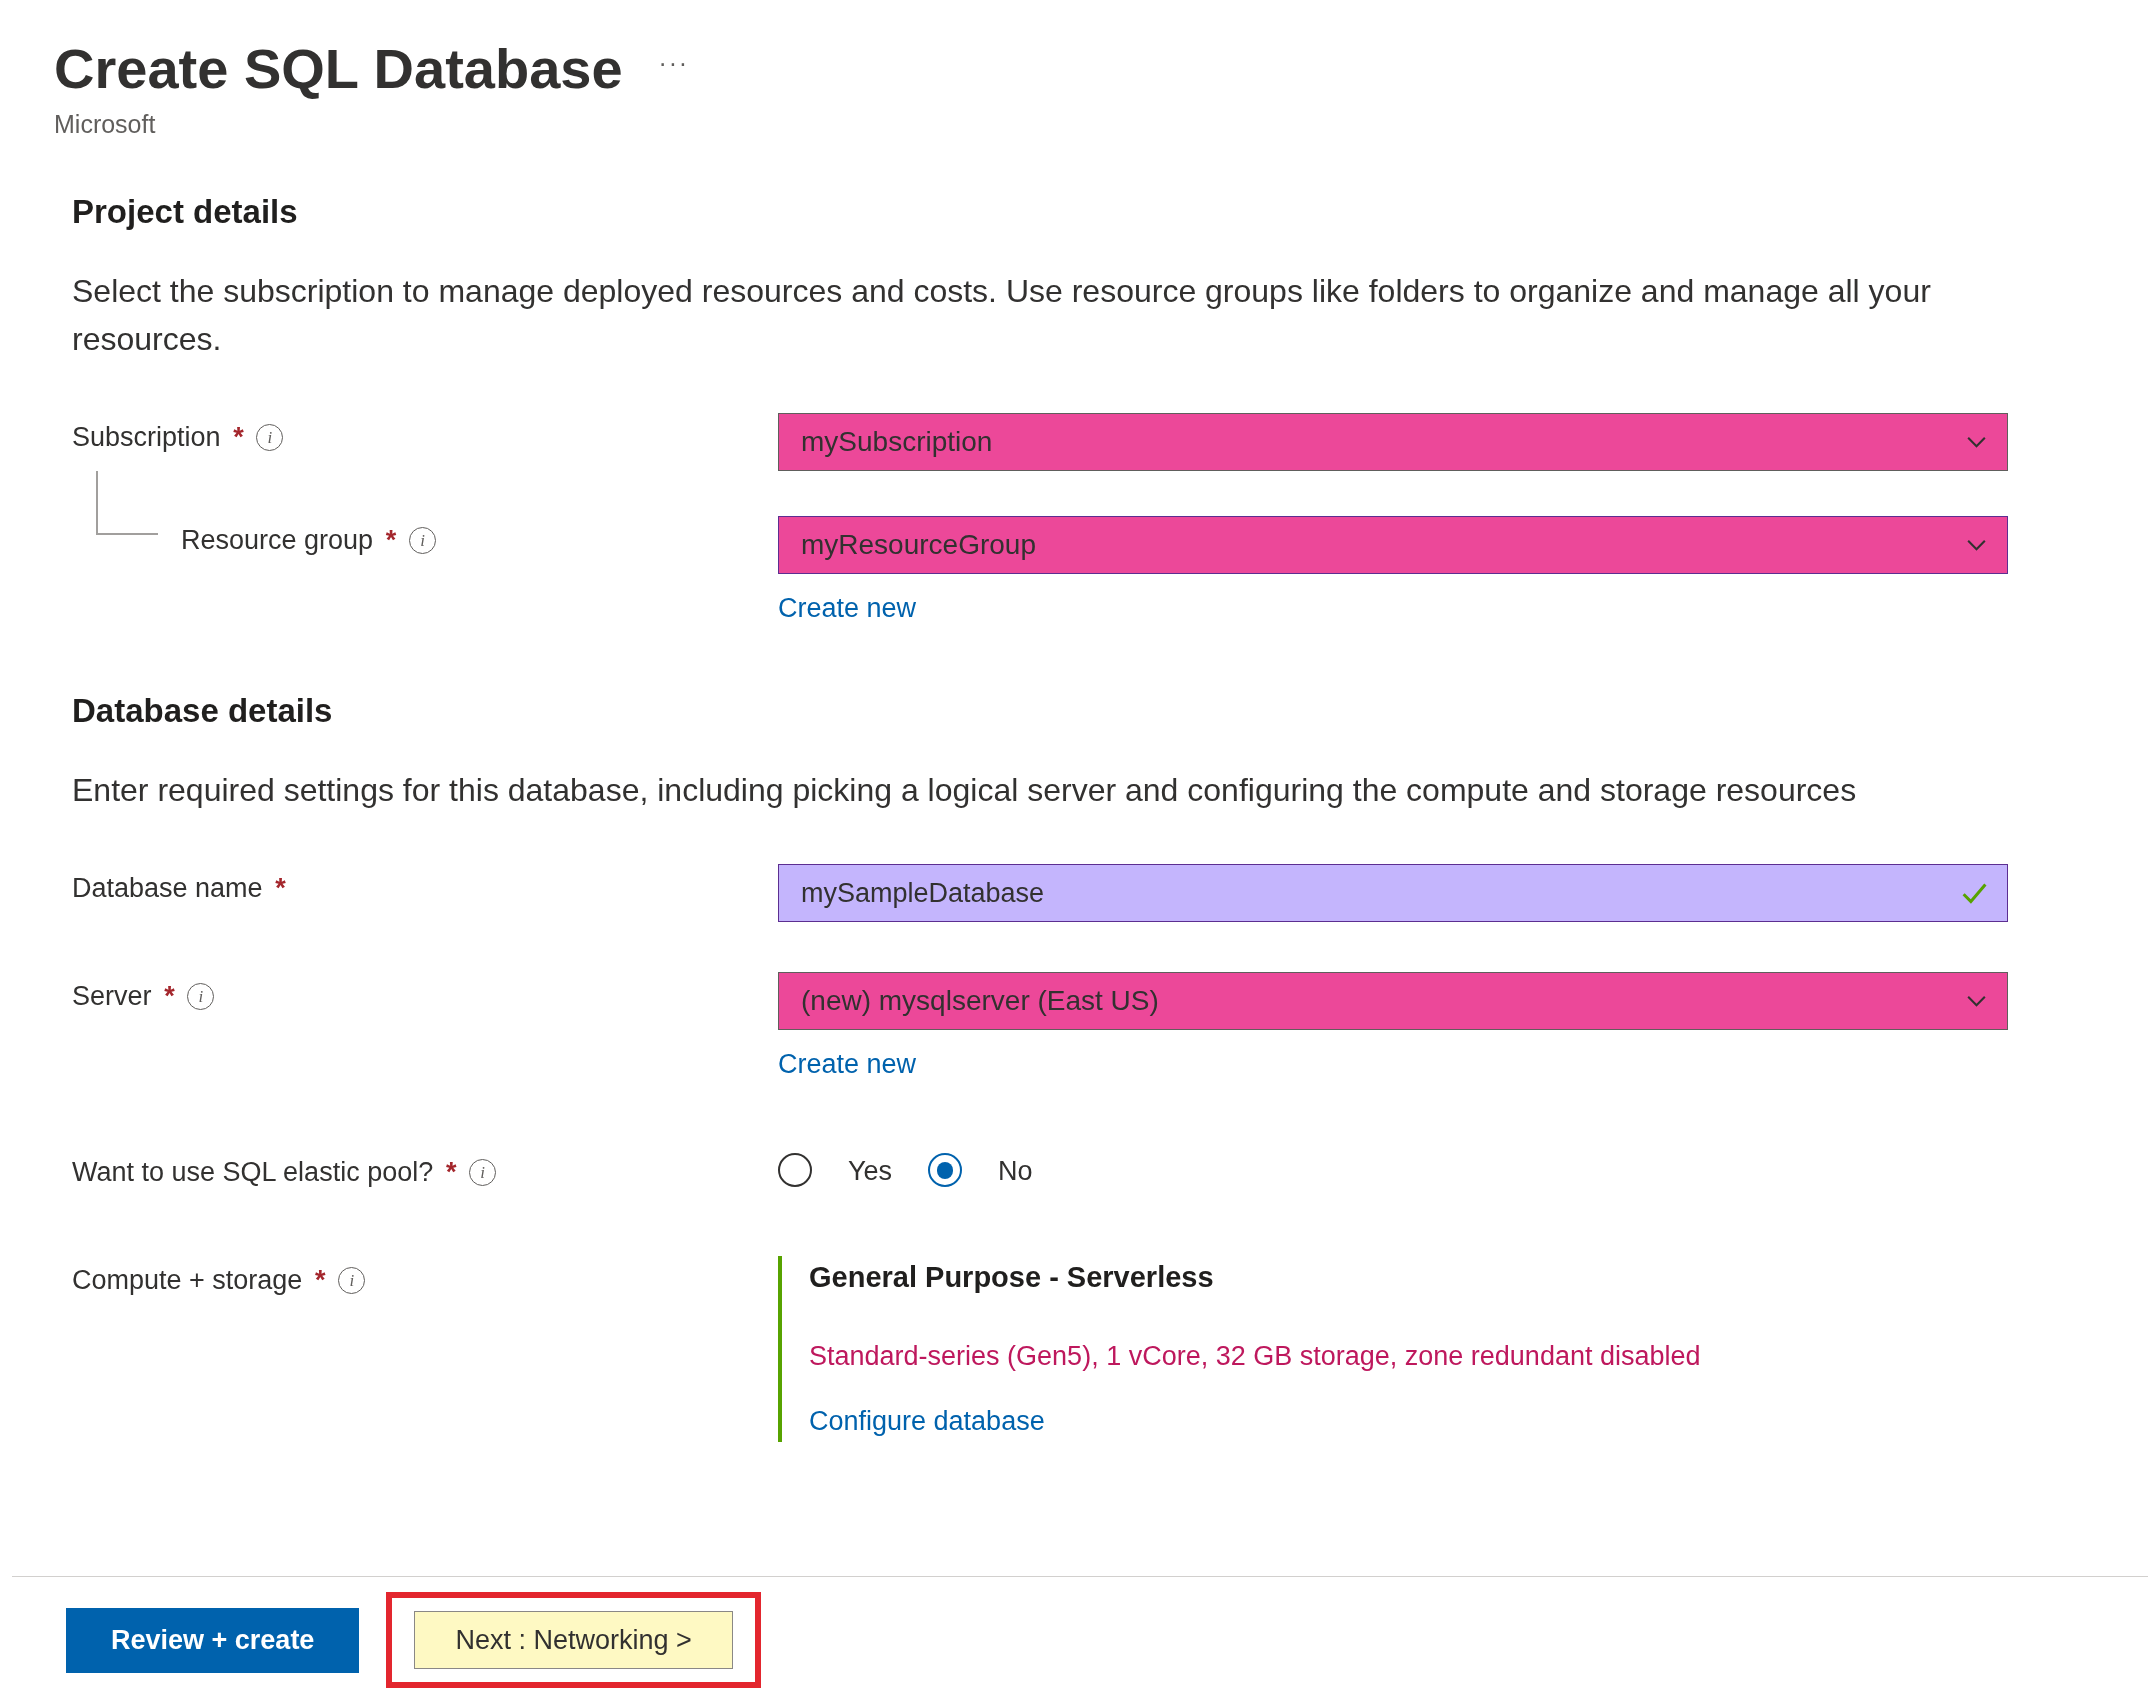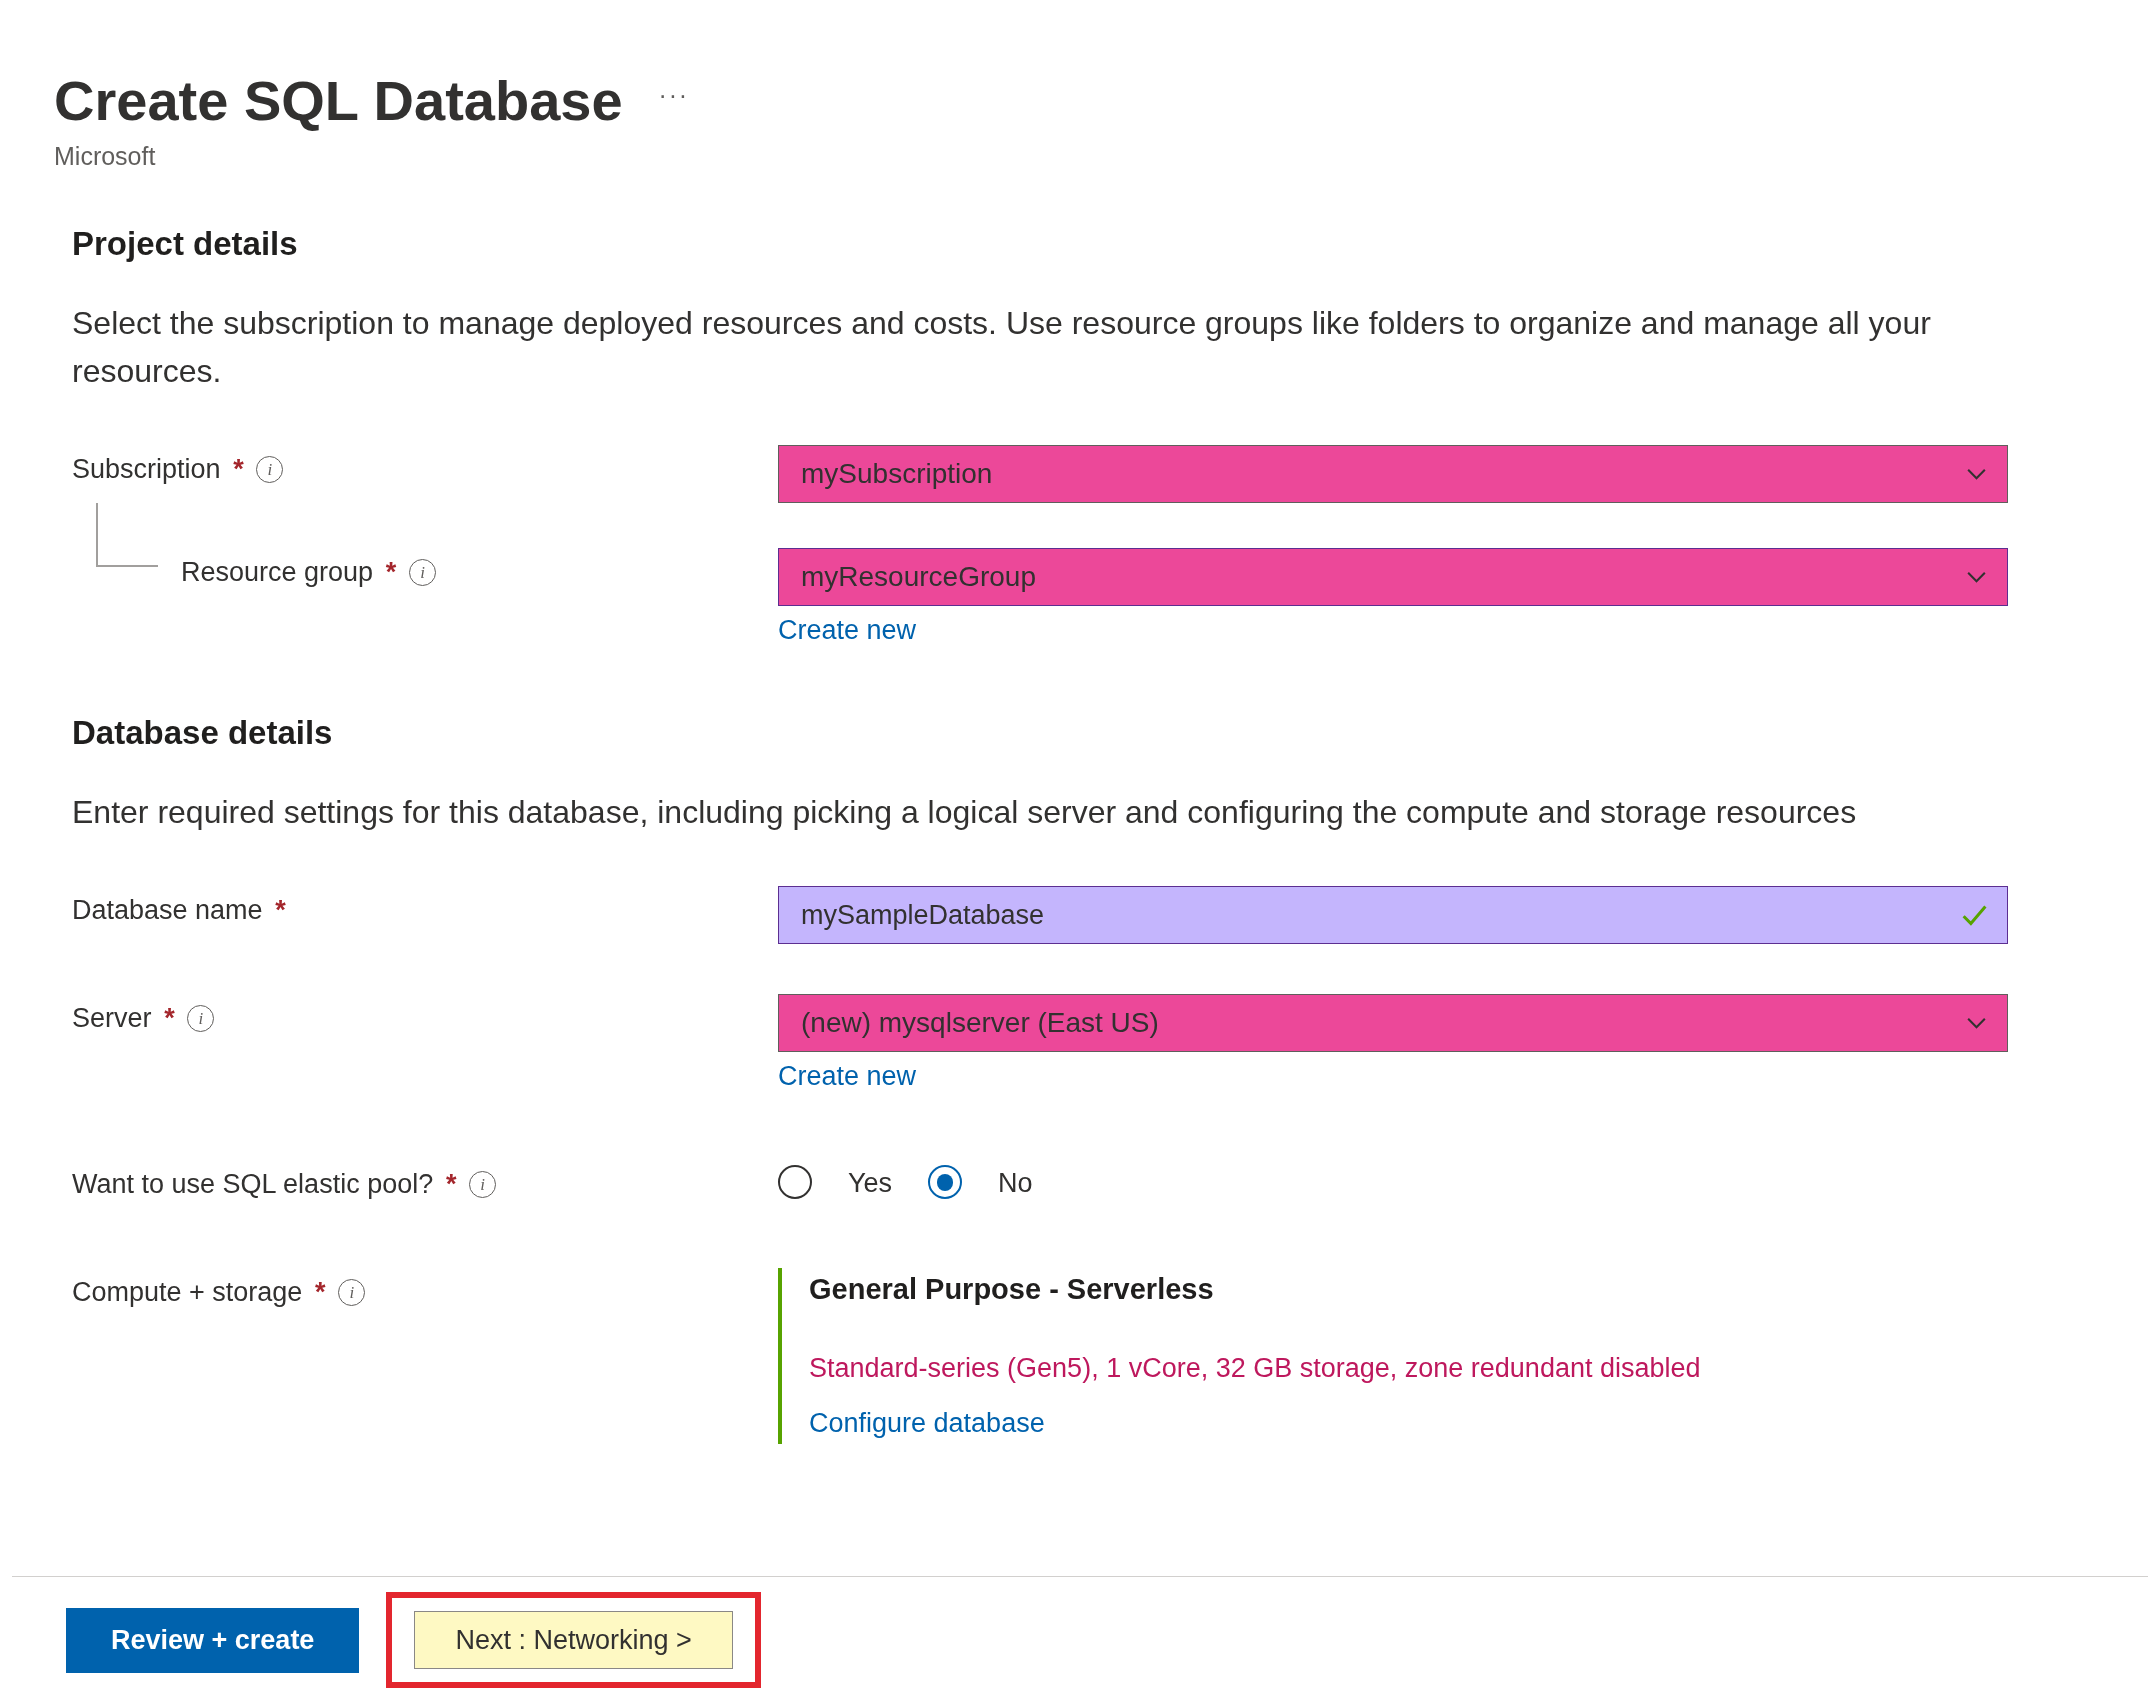--- a/index.html
+++ b/index.html
@@ -1,38 +1,38 @@
 <!DOCTYPE html>
 <html style="font-size:14.5px"><head>
 <meta charset="utf-8">
 <style>
   html,body{margin:0;padding:0;background:#fff;font-family:"Segoe UI","Segoe UI Web",-apple-system,BlinkMacSystemFont,sans-serif;color:#323130;}
   .page{width:2148px;height:1703px;position:relative;box-sizing:border-box;padding:36px 54px 0 54px;}
-  .title-row{display:flex;align-items:center;gap:36px;margin-top:32px;}
+  .title-row{display:flex;align-items:center;gap:36px;}
   h1{font-size:56px;font-weight:600;margin:0;color:#323130;}
   .ellipsis{font-size:25px;letter-spacing:1.8px;color:#605e5c;padding-bottom:11px;cursor:pointer;}
   .subtitle{font-size:25px;color:#605e5c;margin-top:9px;}
   .content{padding-left:18px;padding-top:54px;}
   h2{font-size:33px;font-weight:600;margin:0 0 36px 0;color:#201f1e;}
   .desc{font-size:32px;line-height:1.5;color:#323130;max-width:1863px;margin-bottom:50px;}
   .form-row{display:flex;align-items:flex-start;margin-bottom:0;}
   .label-col{width:706px;min-width:706px;display:flex;align-items:center;gap:12.7px;font-size:27px;color:#323130;padding-top:9px;}
   .label-col.indented{position:relative;padding-left:109px;box-sizing:border-box;}
   .tree-line{position:absolute;left:23.5px;top:-45px;width:60px;height:62px;border-left:2.7px solid #a19f9d;border-bottom:2.7px solid #a19f9d;}
   .req{color:#a4262c;font-weight:700;}
   .info-icon{width:25px;height:25px;border:1.8px solid #605e5c;border-radius:50%;display:inline-flex;align-items:center;justify-content:center;font-size:17px;color:#605e5c;font-style:italic;font-family:Georgia,serif;line-height:1;cursor:default;}
   .input-col{flex:0 0 1230px;width:1230px;}
   .combo{position:relative;width:100%;height:58px;border:1.8px solid #605e5c;background:#ec4899;display:flex;align-items:center;padding:0 54px 0 22px;box-sizing:border-box;font-size:28px;color:#323130;cursor:pointer;}
   .combo.purple{border-color:#5c2e91;}
   .chev{position:absolute;right:18px;top:50%;transform:translateY(-50%);}
   .chev svg{width:25px;height:25px;display:block;}
   .textin{position:relative;width:100%;height:58px;border:1.8px solid #5c2e91;background:#c4b5fd;display:flex;align-items:center;padding:0 54px 0 22px;box-sizing:border-box;font-size:27px;color:#323130;}
   .check{position:absolute;right:18px;top:50%;transform:translateY(-50%);}
   .check svg{width:29px;height:29px;display:block;}
-  .link{color:#0062ad;font-size:27px;margin-top:9px;display:inline-block;cursor:pointer;}
+  .link{color:#0062ad;font-size:27px;margin-top:19px;display:inline-block;cursor:pointer;}
   .spacer-md{height:50px;}
   .spacer-lg{height:68px;}
   .radio-row{display:flex;align-items:center;gap:36px;padding-top:5.4px;}
   .radio{width:34px;height:34px;border:2.7px solid #323130;border-radius:50%;display:inline-flex;align-items:center;justify-content:center;cursor:pointer;box-sizing:border-box;}
   .radio.checked{border-color:#0062ad;}
   .radio.checked .dot{width:16.3px;height:16.3px;background:#0062ad;border-radius:50%;}
   .radio-lbl{font-size:27px;color:#323130;padding-top:1.8px;}
   .compute-box{border-left:4.5px solid #57a300;padding:5.4px 0 5.4px 27px;}
   .compute-title{font-size:29px;font-weight:600;color:#201f1e;margin-bottom:12.7px;}
   .compute-sub{font-size:27px;color:#be185d;margin-bottom:14.5px;margin-top:47px;}

